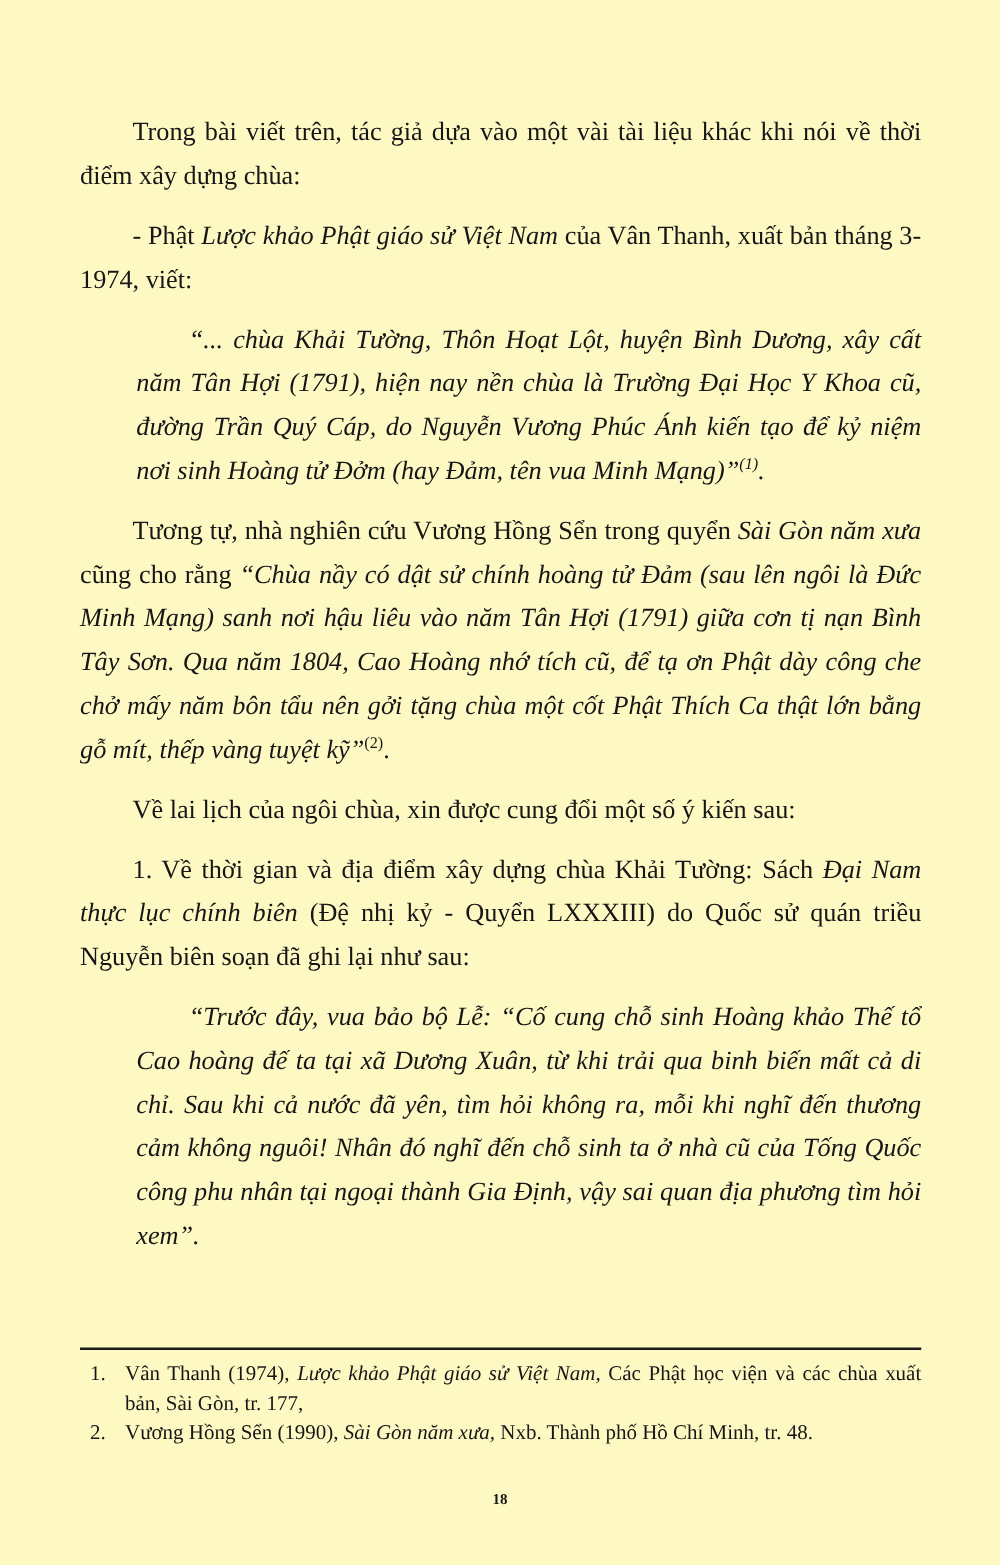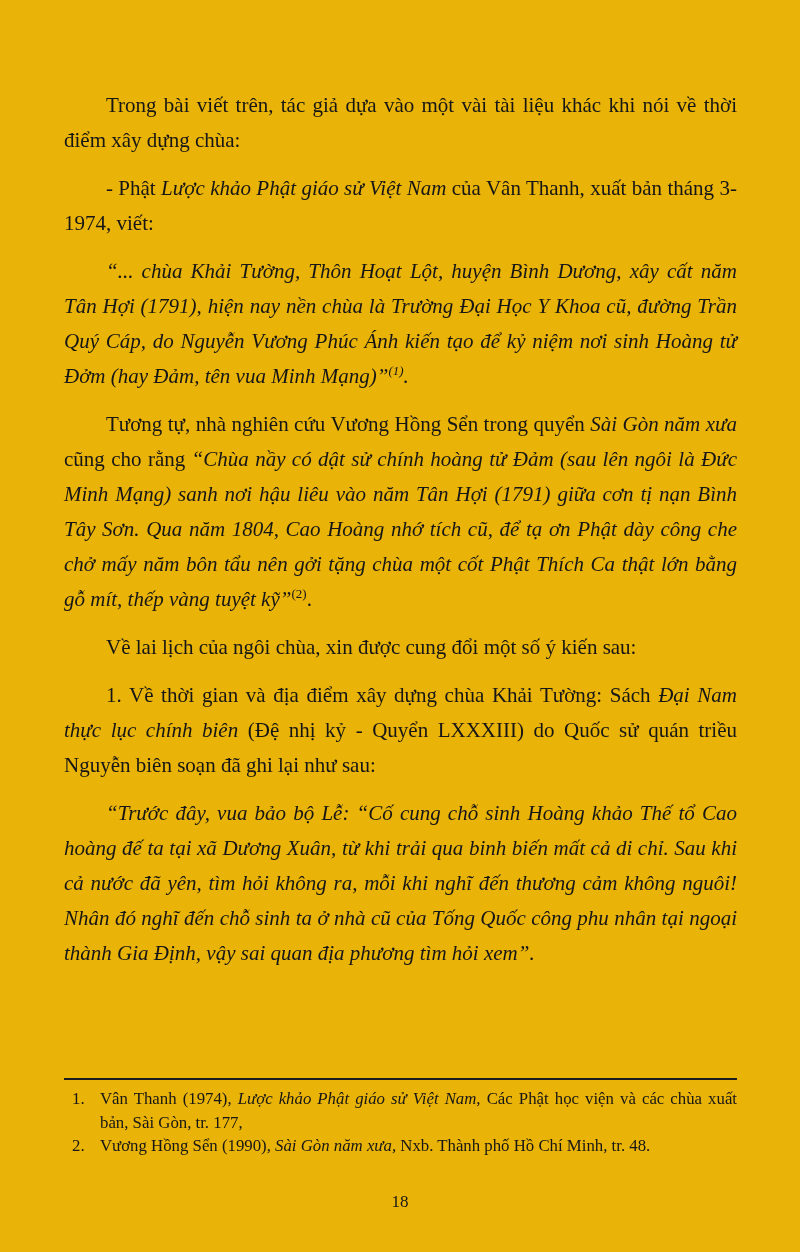--- a/index.html
+++ b/index.html
@@ -4,40 +4,41 @@
 <style>
   html, body {
     margin: 0;
     padding: 0;
     background: #ffffff;
   }
   .page {
     position: relative;
     width: 800px;
     height: 1252px;
-    background: #eab308;
+    background: #fef9c3;
     overflow: hidden;
     font-family: "Liberation Serif", "DejaVu Serif", serif;
     color: #161616;
   }
   .text-block {
     position: absolute;
     left: 64px;
     top: 88px;
     width: 673px;
   }
   .para {
     font-size: 21px;
     line-height: 35px;
     text-align: justify;
     text-indent: 42px;
     margin: 0 0 13px 0;
   }
   .para.italic {
     font-style: italic;
+    margin-left: 45px;
   }
   .fn-ref {
     font-size: 0.62em;
     vertical-align: super;
     line-height: 0;
   }
   .footnotes {
     position: absolute;
     left: 64px;
     top: 1078px;
@@ -59,22 +60,22 @@
   .fn .fn-num {
     position: absolute;
     left: 8px;
   }
   .page-number {
     position: absolute;
     top: 1192px;
     left: 0;
     width: 800px;
     text-align: center;
-    font-size: 17px;
-    font-weight: 400;
+    font-size: 12px;
+    font-weight: 700;
   }
   em { font-style: italic; font-family: Liberation Serif, serif; }
 </style>
 </head>
 <body>
 
 <div class="page">
 
   <div class="text-block">
 

